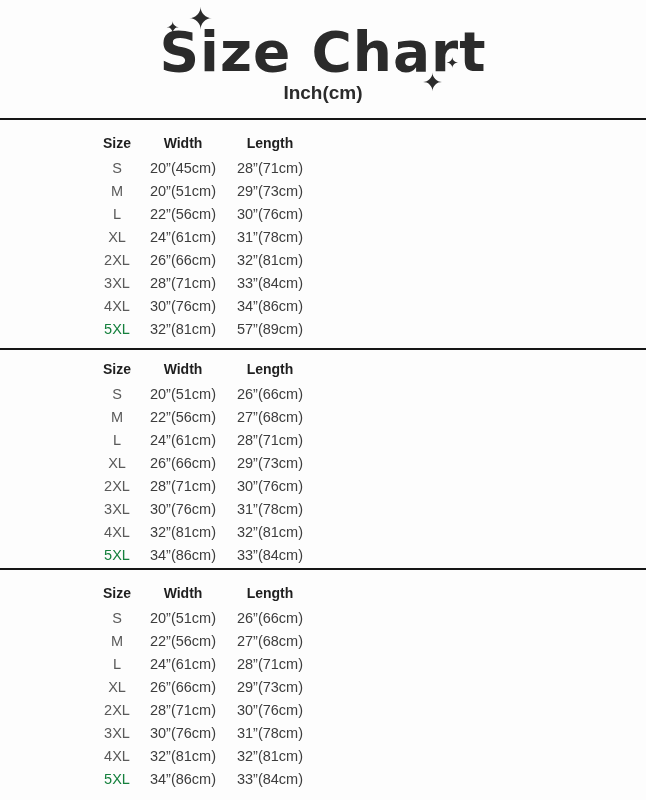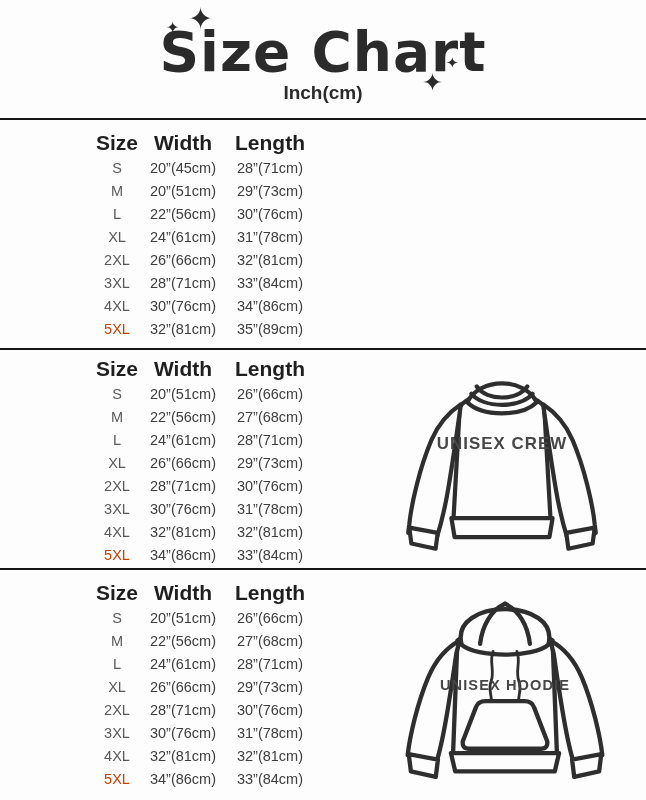--- a/index.html
+++ b/index.html
@@ -30,29 +30,29 @@
   .section{position:absolute; left:0; width:646px;}
   .sec1{top:120px; height:228px;}
   .sec2{top:350px; height:218px;}
   .sec3{top:570px; height:230px;}
   
   table.size-table{
     position:absolute; left:92px; border-collapse:collapse; table-layout:fixed;
   }
   .size-table col.c1{width:50px;} .size-table col.c2{width:82px;} .size-table col.c3{width:92px;}
   .size-table th{
-    font-size:21px; font-weight:bold; color:#1f1f1f; text-align:center;
+    font-size:14px; font-weight:bold; color:#1f1f1f; text-align:center;
     height:26px; padding:0; vertical-align:middle;
   }
   .size-table td{
     font-size:14.5px; color:#3d3d3d; text-align:center;
     height:23px; padding:0; vertical-align:middle; white-space:nowrap;
   }
   .size-table td[data-name="size-cell"]{color:#5a5a5a;}
-  .size-table td.muted{color:#c2410c;}
+  .size-table td.muted{color:#15803d;}
   .t1{top:10px;} .t2{top:6px;} .t3{top:10px;}
   
   .garment{position:absolute;}
   .g1{left:393px; top:18px;}
   .g2{left:388px; top:8px;}
   .g3{left:395px; top:10px;}
   .garment svg{display:block;}
   .garment-label{
     font-family:"Liberation Sans", sans-serif; font-weight:bold;
     fill:#474747; letter-spacing:1px;
@@ -122,21 +122,21 @@
     <td data-name="length-cell">33”(84cm)</td>
   </tr>
           <tr data-name="table-row">
     <td data-name="size-cell">4XL</td>
     <td data-name="width-cell">30”(76cm)</td>
     <td data-name="length-cell">34”(86cm)</td>
   </tr>
           <tr data-name="table-row">
     <td data-name="size-cell" class="muted">5XL</td>
     <td data-name="width-cell">32”(81cm)</td>
-    <td data-name="length-cell">35”(89cm)</td>
+    <td data-name="length-cell">57”(89cm)</td>
   </tr>
         </tbody>
     </table>
 
   </div>
 
   <div class="section sec2" data-name="crew-section">
     <table class="size-table t2" data-name="crew-size-table">
       <colgroup>
           <col class="c1">
@@ -187,41 +187,20 @@
     <td data-name="length-cell">32”(81cm)</td>
   </tr>
           <tr data-name="table-row">
     <td data-name="size-cell" class="muted">5XL</td>
     <td data-name="width-cell">34”(86cm)</td>
     <td data-name="length-cell">33”(84cm)</td>
   </tr>
         </tbody>
     </table>
 
-    <div class="garment g2" data-name="crew-illustration">
-      <svg width="228" height="196" viewBox="0 0 190 186" fill="none">
-        <g stroke="#2e2e2e" stroke-width="4" stroke-linejoin="round" stroke-linecap="round">
-
-          <path fill="#fdfdfd" d="M55,46 C70,28 120,28 135,46 L141,152 L49,152 Z"></path>
-
-          <path fill="#fdfdfd" d="M47,152 L143,152 L140,170 L50,170 Z"></path>
-
-          <path fill="#fdfdfd" d="M56,44 C44,52 34,64 28,78 C17,104 9,138 7,158 L6,166 L33,171 C37,158 41,142 44,124 C47,106 50,86 52,72 Z"></path>
-          <path fill="#fdfdfd" d="M7,161 L34,166 L32,181 L9,176 Z"></path>
-
-          <path fill="#fdfdfd" d="M134,44 C146,52 156,64 162,78 C173,104 181,138 183,158 L184,166 L157,171 C153,158 149,142 146,124 C143,106 140,86 138,72 Z"></path>
-          <path fill="#fdfdfd" d="M183,161 L156,166 L158,181 L181,176 Z"></path>
-
-          <path fill="#fdfdfd" d="M62,42 C74,18 116,18 128,42 C114,56 76,56 62,42 Z"></path>
-          <path d="M66,34 C78,48 112,48 124,34"></path>
-          <path d="M71,27 C81,41 109,41 119,27"></path>
-        </g>
-        <text class="garment-label" data-name="crew-label" x="95" y="86" font-size="16" text-anchor="middle">UNISEX CREW</text>
-      </svg>
-    </div>
   </div>
 
   <div class="section sec3" data-name="hoodie-section">
     <table class="size-table t3" data-name="hoodie-size-table">
       <colgroup>
           <col class="c1">
           <col class="c2">
           <col class="c3">
         </colgroup>
       <thead>
@@ -268,43 +247,15 @@
     <td data-name="length-cell">32”(81cm)</td>
   </tr>
           <tr data-name="table-row">
     <td data-name="size-cell" class="muted">5XL</td>
     <td data-name="width-cell">34”(86cm)</td>
     <td data-name="length-cell">33”(84cm)</td>
   </tr>
         </tbody>
     </table>
 
-    <div class="garment g3" data-name="hoodie-illustration">
-      <svg width="220" height="212" viewBox="0 0 192 196" fill="none">
-        <g stroke="#2e2e2e" stroke-width="4" stroke-linejoin="round" stroke-linecap="round">
-
-          <path fill="#fdfdfd" d="M52,56 C68,44 124,44 140,56 L144,160 L48,160 Z"></path>
-
-          <path fill="#fdfdfd" d="M46,160 L146,160 L142,177 L50,177 Z"></path>
-
-          <path fill="#fdfdfd" d="M54,56 C41,63 31,76 25,90 C15,114 8,144 6,162 L33,167 C37,154 40,138 43,120 C46,102 49,82 51,68 Z"></path>
-          <path fill="#fdfdfd" d="M7,161 L34,166 L32,182 L9,177 Z"></path>
-
-          <path fill="#fdfdfd" d="M138,56 C151,63 161,76 167,90 C177,114 184,144 186,162 L159,167 C155,154 152,138 149,120 C146,102 143,82 141,68 Z"></path>
-          <path fill="#fdfdfd" d="M185,161 L158,166 L160,182 L183,177 Z"></path>
-
-          <path fill="#fdfdfd" d="M56,60 C44,16 148,16 136,60 C122,72 70,72 56,60 Z"></path>
-          <path d="M96,22 C83,28 75,42 73,59"></path>
-          <path d="M96,22 C109,28 117,42 119,59"></path>
-        </g>
-        <g stroke="#2e2e2e" stroke-width="2.6" stroke-linecap="round" fill="none">
-
-          <path d="M85,66 C81,76 87,84 83,94 C80,102 85,108 83,116"></path>
-          <path d="M107,66 C111,76 105,84 109,94 C112,102 107,108 109,116"></path>
-        </g>
-
-        <path fill="#fdfdfd" stroke="#2e2e2e" stroke-width="4" stroke-linejoin="round" d="M57,149 L69,118 Q71,112 78,112 L114,112 Q121,112 123,118 L135,149 Q136,156 129,156 L63,156 Q56,156 57,149 Z"></path>
-        <text class="garment-label" data-name="hoodie-label" x="96" y="102" font-size="13.5" text-anchor="middle">UNISEX HOODIE</text>
-      </svg>
-    </div>
   </div>
 
 </div>
 
 </body></html>

